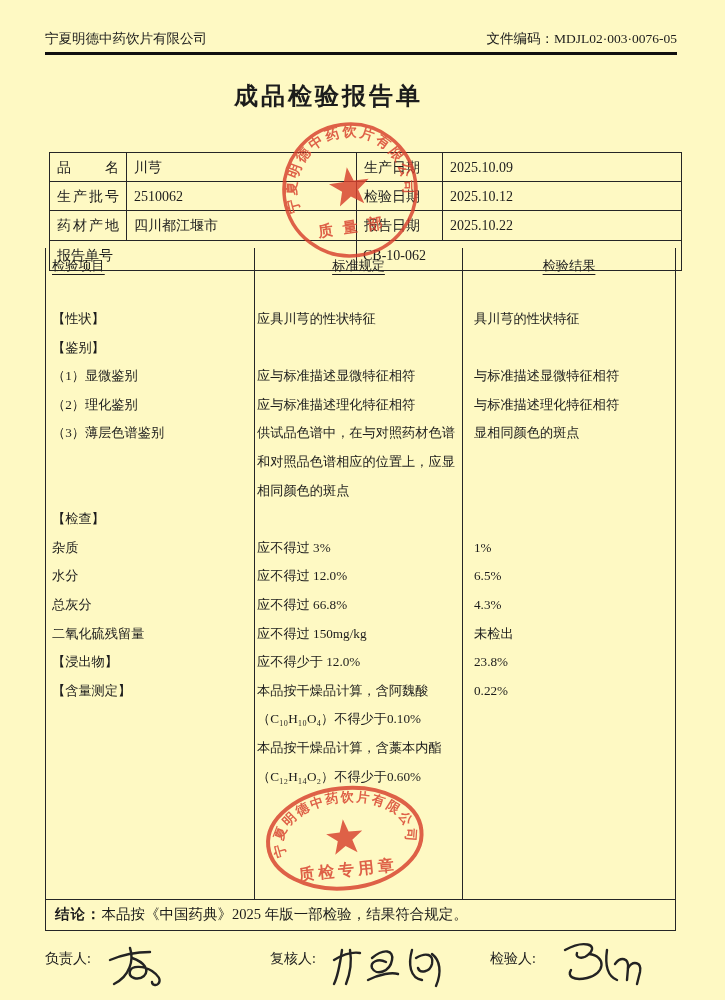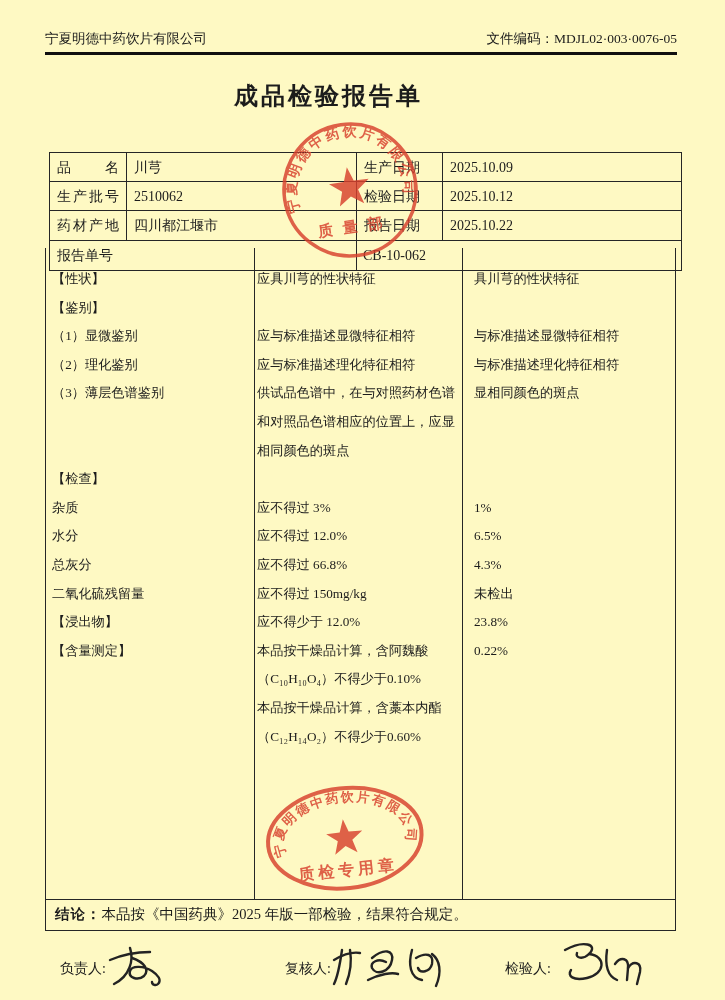--- a/index.html
+++ b/index.html
@@ -37,21 +37,21 @@
   .mhead u{text-decoration:underline;text-underline-offset:4px;}
   #rowsHost .trow:first-child .tc{padding-top:17px;}
   .filler{flex:1;}
   
   .conclusion{position:absolute;left:45px;top:900px;width:631px;height:31px;box-sizing:border-box;
               border:1px solid #262626;border-top:none;line-height:29px;font-size:14.5px;
               padding-left:9px;overflow:hidden;}
   .conclusion b{letter-spacing:1px;text-align:right;}
   
   .sig-row{position:absolute;left:45px;top:940px;width:632px;height:56px;font-size:14px;}
-  .sig-label{position:absolute;top:20px;margin-left:15px;}
+  .sig-label{position:absolute;top:10px;}
   .sig{position:absolute;top:0;}
   .sig path{fill:none;stroke:#232323;stroke-width:2.4;stroke-linecap:round;stroke-linejoin:round;}
   
   .stamp{position:absolute;opacity:.82;pointer-events:none;color:#d8402d;}
   .stamp text{font-family:"Liberation Serif","DejaVu Serif",serif;font-weight:700;}
 </style>
 </head>
 <body>
 
 <div class="page">
@@ -77,20 +77,25 @@
       <div class="ic lastcol">2025.10.12</div>
       <div class="ic jut">药材产地</div>
       <div class="ic ">四川都江堰市</div>
       <div class="ic ">报告日期</div>
       <div class="ic lastcol">2025.10.22</div>
       <div class="ic span12 lastrow" style="border-right: 1px solid rgb(38, 38, 38);">报告单号</div>
       <div class="ic span34 lastcol lastrow" style="border-left: none;">CB-10-062</div>
     </div>
 
   <div class="mid-table">
+    <div class="trow mhead">
+      <div class="tc tc1"><u>检验项目</u></div>
+      <div class="tc tc2"><u>标准规定</u></div>
+      <div class="tc tc3"><u>检验结果</u></div>
+    </div>
     <div id="rowsHost">
         <div class="trow">
           <div class="tc tc1">【性状】</div>
           <div class="tc tc2">应具川芎的性状特征</div>
           <div class="tc tc3">具川芎的性状特征</div>
         </div>
         <div class="trow">
           <div class="tc tc1">【鉴别】</div>
           <div class="tc tc2"></div>
           <div class="tc tc3"></div>

